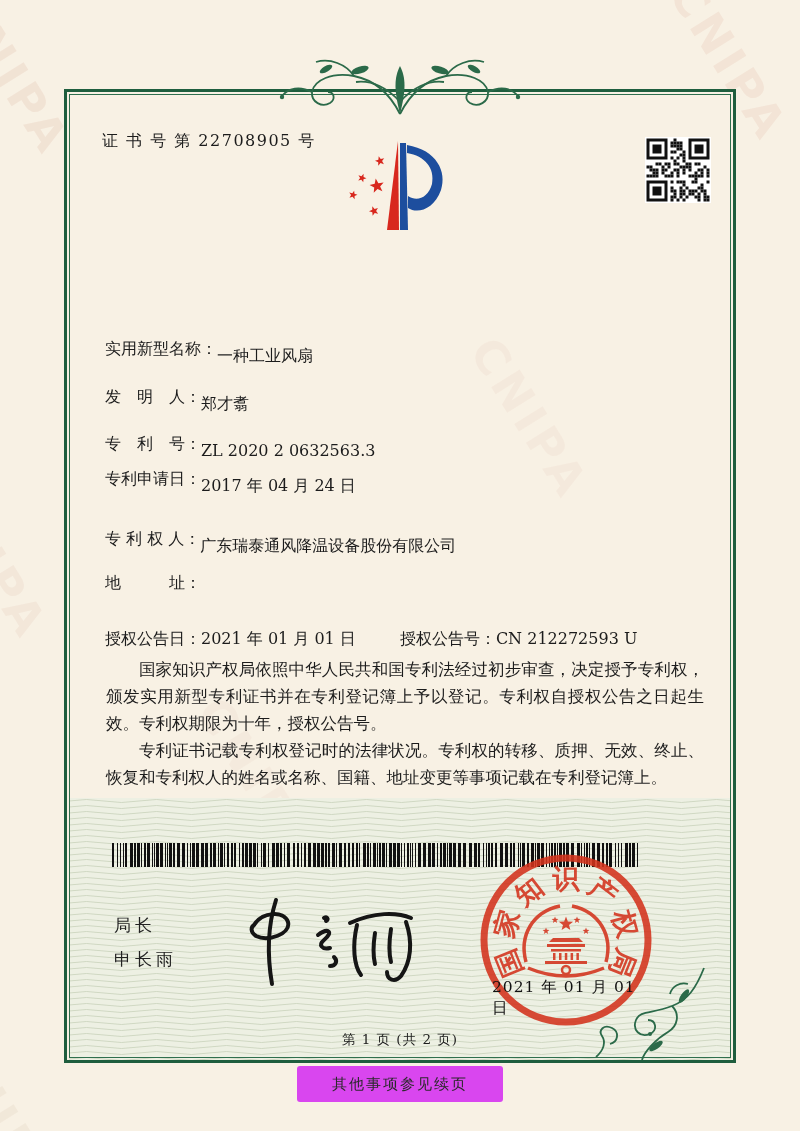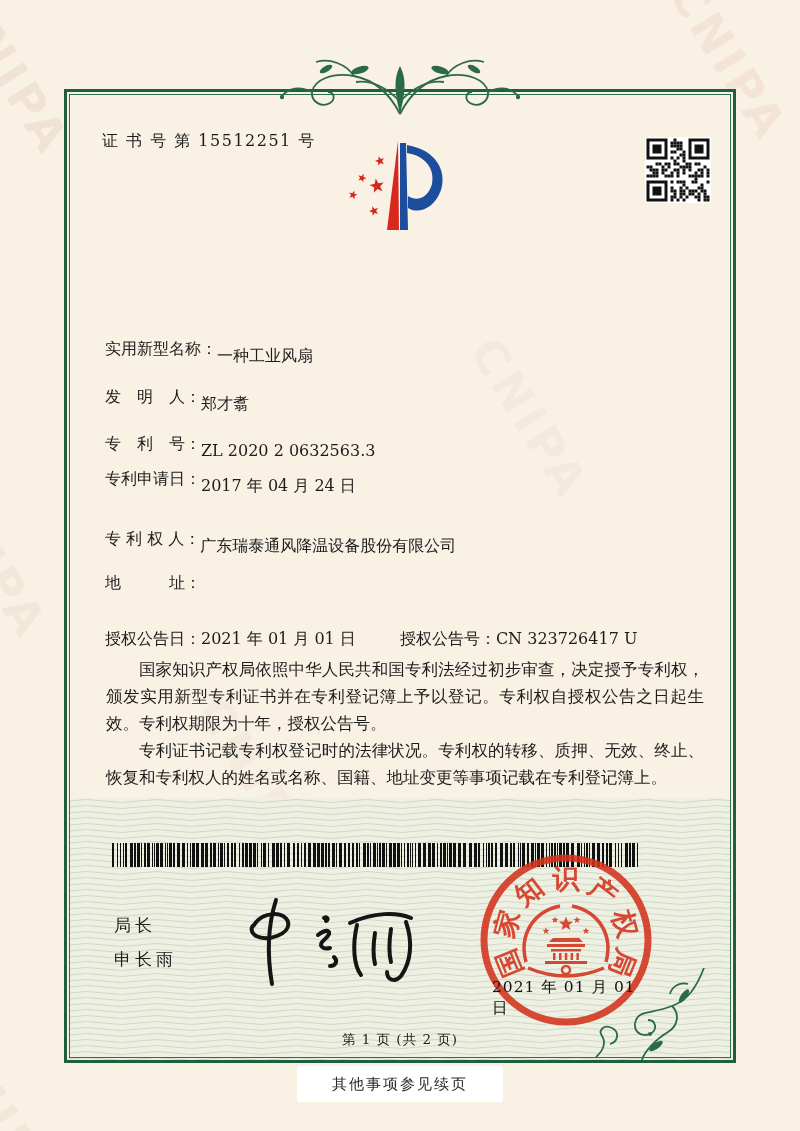--- a/index.html
+++ b/index.html
@@ -49,21 +49,21 @@
     font-family:"DejaVu Sans","Liberation Sans",sans-serif;font-size:17px;letter-spacing:4px;color:#222;}
   .director-name{position:absolute;left:114px;top:948px;z-index:4;
     font-family:"DejaVu Sans","Liberation Sans",sans-serif;font-size:17px;letter-spacing:4px;color:#222;}
   .sig{position:absolute;left:238px;top:894px;width:185px;height:95px;z-index:4;}
   .seal{position:absolute;left:478px;top:852px;width:176px;height:176px;z-index:4;}
   .seal-date{position:absolute;left:492px;top:977px;width:160px;z-index:5;
     font-size:15.5px;letter-spacing:1px;color:#111;}
   .page-info{position:absolute;left:0;top:1031px;width:100%;text-align:center;
     font-size:13.5px;letter-spacing:1px;z-index:4;}
   .note-box{position:absolute;left:297px;top:1066px;width:206px;height:36px;z-index:3;
-    background:#ffffff;border-radius:3px;text-align:center;line-height:36px;
+    background:#d946ef;border-radius:3px;text-align:center;line-height:36px;
     font-size:15px;letter-spacing:2px;color:#2a2a2a;}
 </style>
 </head>
 <body>
 
 <div class="page">
 
   <span class="wm" style="left:-14px;top:-16px;color:#eedacb">CNIPA</span>
   <span class="wm" style="left:704px;top:-30px;color:#f0dccd">CNIPA</span>
   <span class="wm" style="left:505px;top:328px;color:#f3e5d8">CNIPA</span>
@@ -106,21 +106,21 @@
       <path d="M4,95 C12,88 14,80 10,74 C6,68 12,62 20,66 C28,70 26,80 18,82"></path>
       <path d="M112,6 C104,26 96,38 80,44 C60,52 48,48 44,58 C40,68 48,76 58,72 C66,68 64,58 56,58"></path>
       <path d="M80,44 C88,52 86,64 76,70 C64,77 52,90 50,98"></path>
       <path d="M96,22 C88,20 80,24 78,32"></path>
       <ellipse cx="92" cy="34" rx="8" ry="3" fill="#2b6a49" stroke="none" transform="rotate(-55 92 34)"></ellipse>
       <ellipse cx="64" cy="84" rx="8" ry="3" fill="#2b6a49" stroke="none" transform="rotate(-35 64 84)"></ellipse>
       <circle cx="58" cy="72" r="2" fill="#2b6a49" stroke="none"></circle>
     </g>
   </svg>
 
-  <div class="cert-no">证 书 号 第 15512251 号</div>
+  <div class="cert-no">证 书 号 第 22708905 号</div>
 
   <svg class="logo" viewBox="0 0 120 97">
     <polygon points="53,3 42,92 54,92" fill="#d8281e"></polygon>
     <polygon points="55,5 61,5 63,92 55,92" fill="#1d4e9e"></polygon>
     <path d="M62,7 C92,12 102,34 96,52 C89,72 72,76 63,70 L63,58 C72,64 83,60 87,46 C90,30 80,18 62,15 Z" fill="#1d4e9e"></path>
     <g id="logo-stars" fill="#d8281e">
         <path d="M0.00,-5.00L1.23,-1.70L4.76,-1.55L2.00,0.65L2.94,4.05L0.00,2.10L-2.94,4.05L-2.00,0.65L-4.76,-1.55L-1.23,-1.70Z" transform="translate(35,23) rotate(-15)"></path>
         <path d="M0.00,-4.50L1.11,-1.53L4.28,-1.39L1.80,0.58L2.65,3.64L0.00,1.89L-2.65,3.64L-1.80,0.58L-4.28,-1.39L-1.11,-1.53Z" transform="translate(17,40) rotate(20)"></path>
         <path d="M0.00,-7.50L1.85,-2.55L7.13,-2.32L3.00,0.97L4.41,6.07L0.00,3.15L-4.41,6.07L-3.00,0.97L-7.13,-2.32L-1.85,-2.55Z" transform="translate(32,48) rotate(-10)"></path>
         <path d="M0.00,-4.50L1.11,-1.53L4.28,-1.39L1.80,0.58L2.65,3.64L0.00,1.89L-2.65,3.64L-1.80,0.58L-4.28,-1.39L-1.11,-1.53Z" transform="translate(8,57) rotate(15)"></path>
@@ -283,21 +283,21 @@
       <span class="flabel">专 利 权 人：</span>
       <span class="fvalue">广东瑞泰通风降温设备股份有限公司</span>
     </div>
     <div class="row" style="top:234px">
       <span class="flabel">地　　　址：</span>
     </div>
     <div class="row" style="top:290px">
       <span class="flabel">授权公告日：</span>
       <span>2021 年 01 月 01 日</span>
       <span class="flabel pair2">授权公告号：</span>
-      <span>CN 323726417 U</span>
+      <span>CN 212272593 U</span>
     </div>
   </div>
 
   <div class="paras">
     <p>国家知识产权局依照中华人民共和国专利法经过初步审查，决定授予专利权，颁发实用新型专利证书并在专利登记簿上予以登记。专利权自授权公告之日起生效。专利权期限为十年，授权公告号。</p>
     <p>专利证书记载专利权登记时的法律状况。专利权的转移、质押、无效、终止、恢复和专利权人的姓名或名称、国籍、地址变更等事项记载在专利登记簿上。</p>
   </div>
 
   <div class="barcode" id="barcode">
       <span style="width: 2px; background: rgb(17, 17, 17);"></span>

